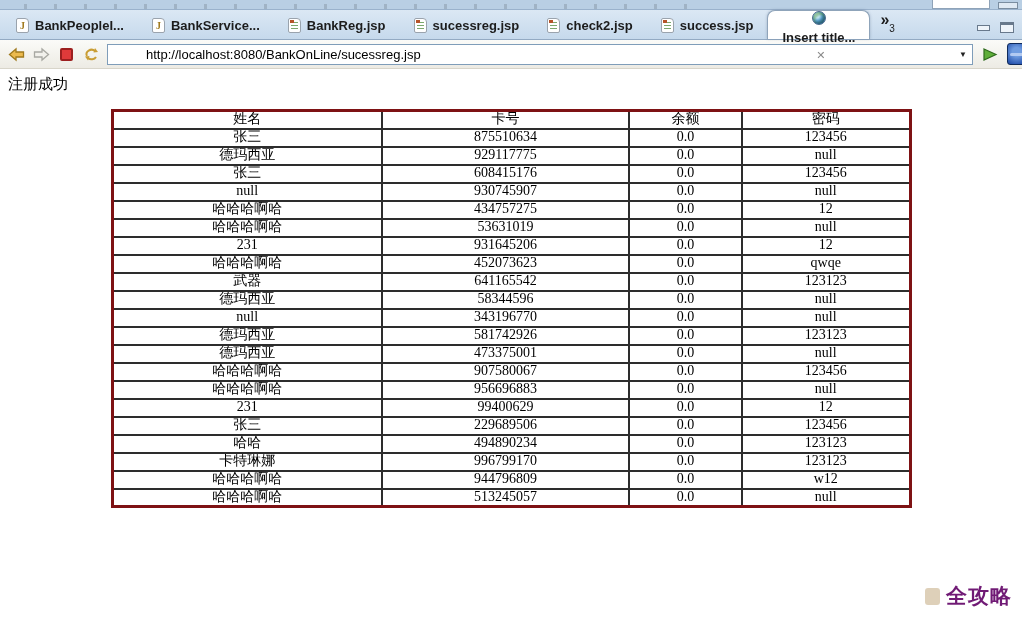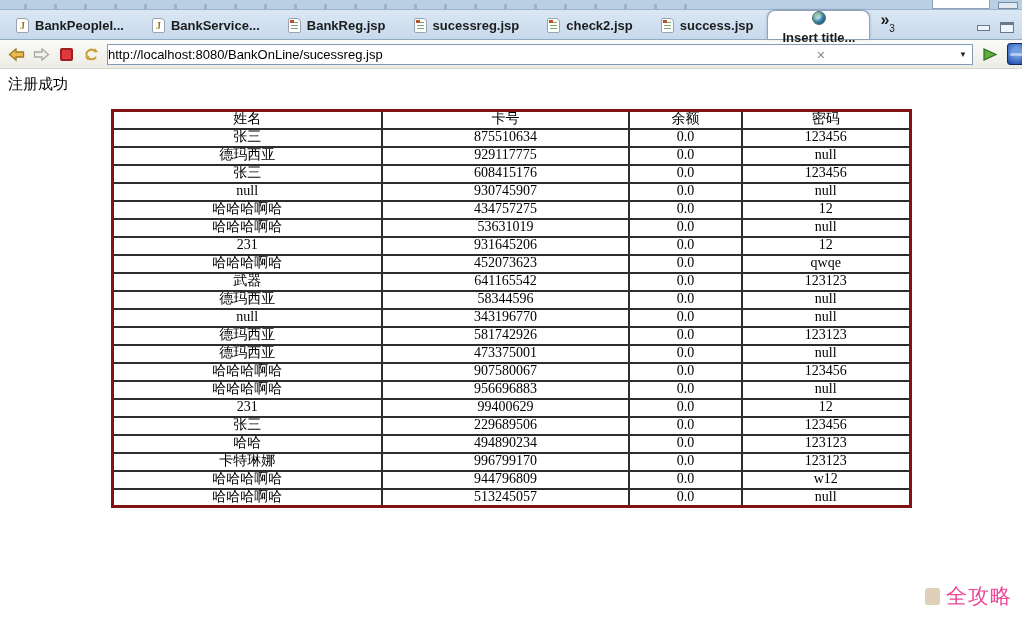--- a/index.html
+++ b/index.html
@@ -38,40 +38,40 @@
   .tabbar-controls { margin-left:auto; display:flex; align-items:center; gap:10px; padding:0 8px 6px 0; }
   .min-icon { width:13px; height:6px; border:1px solid #68798c; background:#eef4fa; }
   .max-icon { width:14px; height:11px; border:1px solid #68798c; border-top:3px solid #68798c; background:#eef4fa; }
 
   
   .browser-toolbar { height:29px; background:linear-gradient(#fbfbf8, #edebe4); border-bottom:1px solid #d8d5ca;
       display:flex; align-items:center; gap:7px; padding:0 0 0 7px; flex:0 0 auto; overflow:hidden; }
   .nav-btn { width:18px; height:18px; display:flex; align-items:center; justify-content:center; cursor:pointer; flex:0 0 auto; }
   .stop-box { width:13px; height:13px; background:#e03a3a; border:2px solid #9c1f1f; border-radius:2px; }
   .url-combo { flex:1 1 auto; height:21px; background:#fff; border:1px solid #7f9db9; display:flex; align-items:center; }
-  .url-input { flex:1; border:none; outline:none; height:17px; font-size:13px; font-family:"Liberation Sans", sans-serif; color:#000; background:transparent; }
+  .url-input { flex:1; border:none; outline:none; height:17px; font-size:13px; font-family:"Liberation Sans", sans-serif; color:#000; background:transparent;margin-left:38px; }
   .combo-arrow { width:18px; height:100%; display:flex; align-items:center; justify-content:center; font-size:8px; color:#222; cursor:pointer; }
   .go-btn { flex:0 0 auto; cursor:pointer; display:flex; align-items:center; margin:0 2px; }
   .ext-icon { flex:0 0 auto; width:24px; height:22px; border-radius:3px;
       background:radial-gradient(circle at 40% 40%, #6f9ce0 0 25%, #2a56b0 70%, #15306e 100%);
       border:1px solid #0f2а5a; border:1px solid #0f2a5a; position:relative; margin-right:-9px; cursor:pointer; }
   .ext-icon::before { content:""; position:absolute; left:2px; top:9px; width:18px; height:3px; background:rgba(190,210,245,.85); border-radius:2px; }
 
   
   .content { flex:1 1 auto; background:#fff; position:relative; font-family:"Liberation Serif","DejaVu Serif",serif; }
   .status-message { font-size:15px; color:#000; margin:6px 0 15px 8px; }
   table.user-table { width:798px; margin:4px auto 0; border-collapse:collapse; table-layout:fixed;
       border:3px solid #7e1214; font-family:"Liberation Serif","DejaVu Serif",serif; }
   .user-table td, .user-table th { border:2px solid #2d2d2d; height:18px; padding:0; text-align:center;
       font-size:14px; font-weight:normal; color:#000; line-height:1.05; overflow:hidden; white-space:nowrap; }
   col.c1{width:270px;} col.c2{width:247px;} col.c3{width:113px;} col.c4{width:168px;}
 
   .watermark { position:absolute; right:10px; bottom:8px; display:flex; align-items:center; gap:6px; }
   .wm-frag { width:15px; height:17px; background:#cdb794; border-radius:3px; opacity:.65; }
-  .wm-text { font-size:21px; font-weight:normal; color:#ec4899; letter-spacing:1px; font-family:"Liberation Sans",sans-serif; }
+  .wm-text { font-size:21px; font-weight:bold; color:#701a75; letter-spacing:1px; font-family:"Liberation Sans",sans-serif; }
 </style>
 </head>
 <body>
 
 <div class="window">
 
   <div class="top-strip">
     <div class="frags"></div>
     <div class="quick-box"></div>
     <div class="win-frag"></div>

